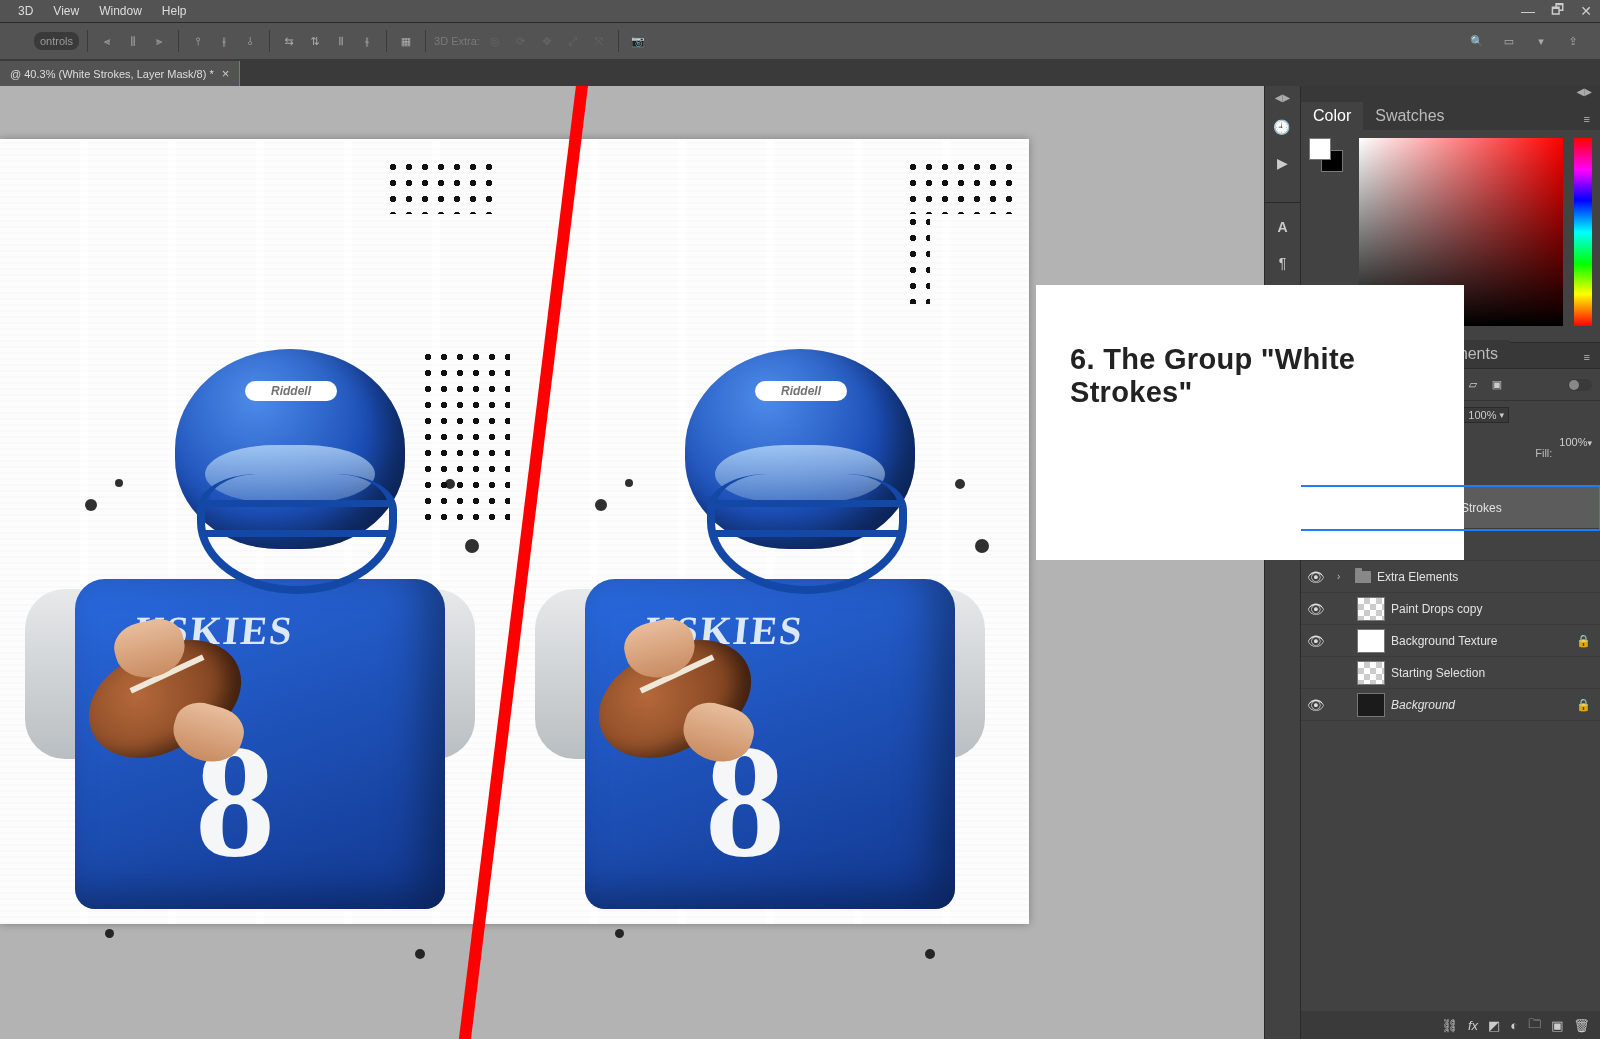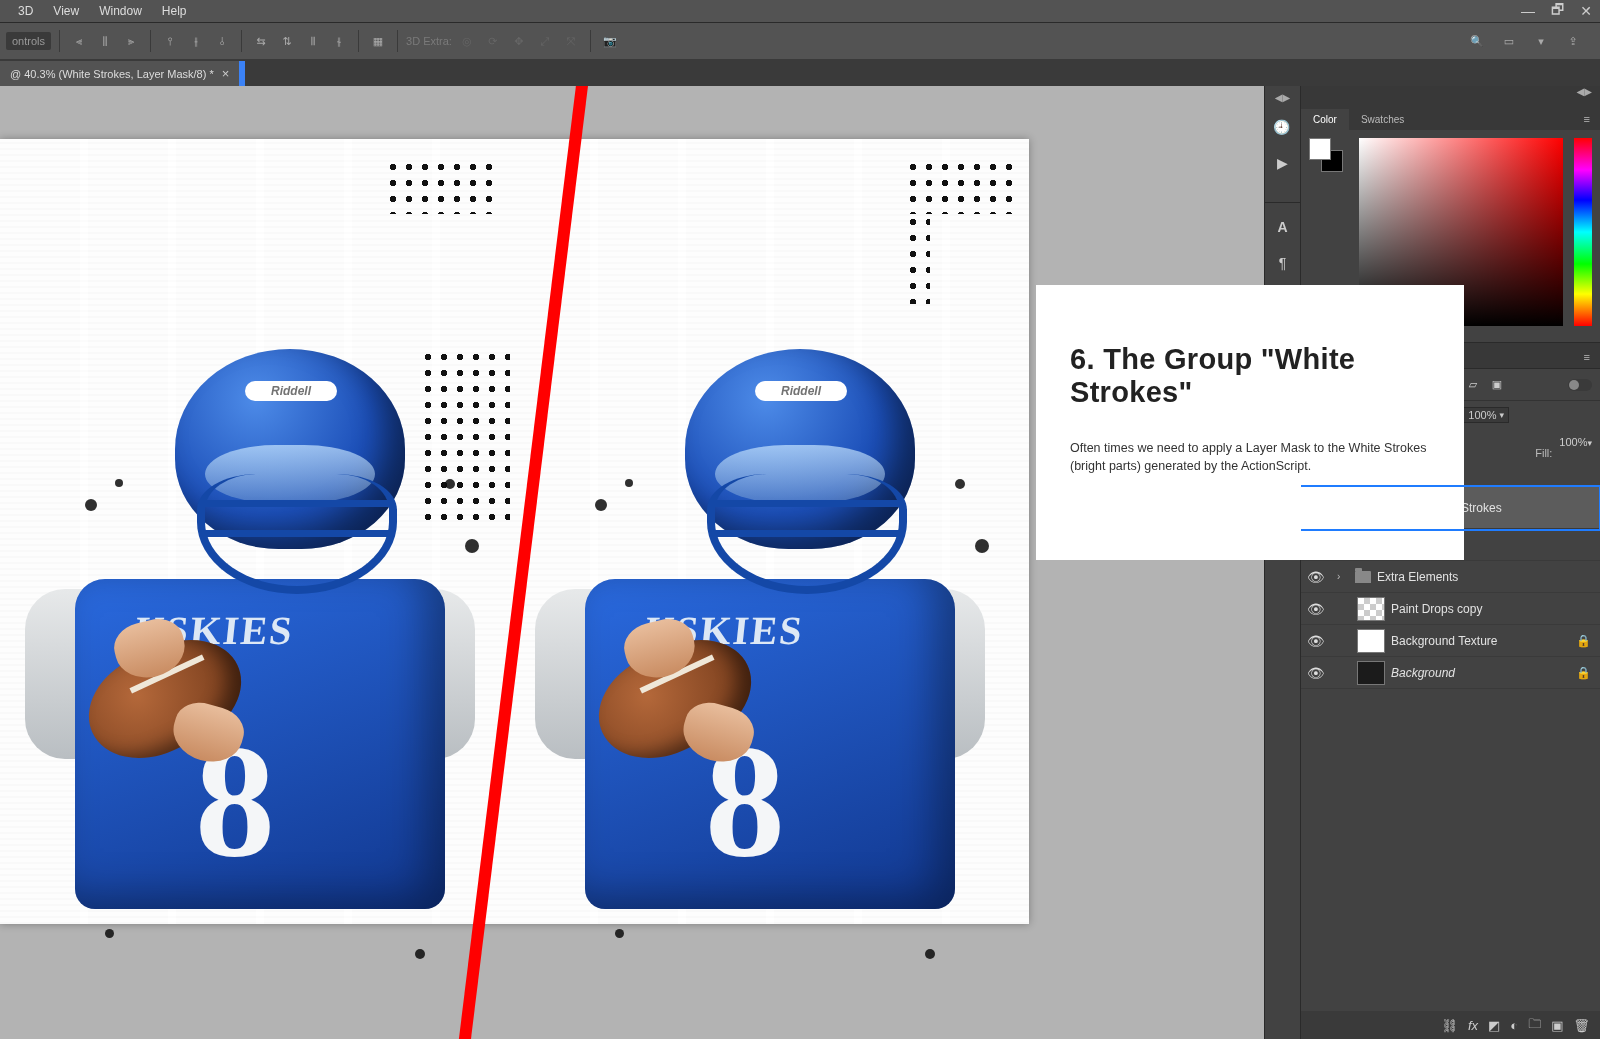--- a/index.html
+++ b/index.html
@@ -6,28 +6,28 @@
   body { font-family: "Segoe UI", Tahoma, sans-serif; background: #323232; color: #ccc; width: 1600px; height: 1039px; overflow: hidden; position: relative; }
   
   
   .menubar { height: 22px; background: #535353; display: flex; align-items: center; padding: 0 8px; font-size: 12px; color: #ddd; position: relative; }
   .menubar .menu-item { padding: 0 10px; cursor: pointer; }
   .window-controls { position: absolute; right: 8px; top: 0; display: flex; gap: 16px; height: 22px; align-items: center; }
   .window-controls span { font-size: 14px; color: #ccc; cursor: pointer; }
   
   
   .optionsbar { height: 37px; background: #535353; border-top: 1px solid #2a2a2a; display: flex; align-items: center; padding: 0 6px; gap: 4px; font-size: 11px; color: #999; }
-  .opt-label { background: #3a3a3a; padding: 3px 6px; border-radius: 2px; }
+  .opt-label { background: #3a3a3a; padding: 3px 6px; border-radius: 8px; margin-left: 28px; }
   .opt-icon { width: 22px; height: 22px; display: flex; align-items: center; justify-content: center; border: 1px solid transparent; color: #aaa; border-radius: 2px; }
   .opt-sep { width: 1px; height: 22px; background: #3a3a3a; margin: 0 4px; }
   .opt-right { margin-left: auto; display: flex; gap: 10px; padding-right: 10px; }
   
   
   .tabbar { height: 27px; background: #3a3a3a; display: flex; align-items: flex-end; }
-  .doc-tab { height: 25px; background: #535353; padding: 0 10px; display: flex; align-items: center; font-size: 11px; color: #ddd; gap: 8px; border-right: 6px solid #3b82f6; }
+  .doc-tab { height: 25px; background: #535353; padding: 0 10px; display: flex; align-items: center; font-size: 11px; color: #ddd; gap: 8px; border-right: 1px solid #3b82f6; }
   .doc-tab .close { font-size: 13px; color: #ccc; cursor: pointer; }
   
   
   .main { position: absolute; top: 86px; left: 0; right: 0; bottom: 0; display: flex; background: #262626; }
   .canvas-area { flex: 1; background: #b3b3b3; position: relative; overflow: hidden; }
   .canvas { position: absolute; top: 53px; left: 0; width: 1029px; height: 785px; background: #fff; box-shadow: 0 0 8px rgba(0,0,0,.3); }
   
   
   .artwork { position: absolute; inset: 0; background: #fff; }
   .img-half { position: absolute; top: 0; bottom: 0; }
@@ -69,21 +69,21 @@
   
   .side-column { width: 36px; background: #424242; display: flex; flex-direction: column; align-items: center; padding-top: 6px; gap: 12px; border-left: 1px solid #2a2a2a; }
   .side-column .sc-icon { width: 24px; height: 24px; display: flex; align-items:center; justify-content:center; color: #ccc; font-size: 14px; border-radius: 2px; }
   .sc-arrow { font-size: 10px; color:#aaa; }
   
   
   .panels { width: 300px; background: #424242; display: flex; flex-direction: column; border-left: 1px solid #2a2a2a; position: relative; }
   .panel-top-toggle { height: 18px; background: #383838; text-align: right; font-size: 10px; color:#aaa; padding-right: 8px;}
   
   .panel-tabs { display:flex; height: 26px; background: #383838; align-items:flex-end;}
-  .panel-tab { padding: 5px 12px; font-size: 10px; color: #bbb; background:#383838; cursor:pointer; }
+  .panel-tab { padding: 5px 12px; font-size: 16px; color: #bbb; background:#383838; cursor:pointer; }
   .panel-tab.active { background: #424242; color: #fff;}
   
   .color-panel { height: 212px; padding: 8px; position: relative; }
   .swatch-pair { position: relative; width: 34px; height: 34px; }
   .swatch-pair .fg { position:absolute; top:0; left:0; width:22px; height:22px; background:#fff; border:1px solid #777;}
   .swatch-pair .bg { position:absolute; bottom:0; right:0; width:22px; height:22px; background:#000; border:1px solid #777;}
   .color-field { position: absolute; top: 8px; left: 58px; width: 204px; height: 188px; background: linear-gradient(to top, #000, transparent), linear-gradient(to right, #fff, #ff0000); }
   .hue-strip { position: absolute; top: 8px; right: 8px; width: 18px; height: 188px; background: linear-gradient(to bottom, #ff0000, #ff00ff 17%, #0000ff 33%, #00ffff 50%, #00ff00 67%, #ffff00 83%, #ff0000); }
   
   .layers-panel { flex: 1; display:flex; flex-direction:column; border-top: 1px solid #2a2a2a; background: #424242; }
@@ -363,20 +363,26 @@
         </div>
 
         <div class="layer-row">
           <span class="eye">👁</span>
           <span class="indent"></span>
           <span class="thumb"></span>
           <span class="layer-name">Background Texture</span>
           <span class="lock-ind">🔒</span>
         </div>
 
+        <div class="layer-row">
+          <span class="eye" style="opacity:.15"></span>
+          <span class="indent"></span>
+          <span class="thumb grid"></span>
+          <span class="layer-name">Starting Selection</span>
+        </div>
 
         <div class="layer-row">
           <span class="eye">👁</span>
           <span class="indent"></span>
           <span class="thumb dark"></span>
           <span class="layer-name italic">Background</span>
           <span class="lock-ind">🔒</span>
         </div>
 
         <div class="blue-highlight" style="left:-4px; top:30px; width:304px; height:46px;"></div>
@@ -390,14 +396,13 @@
         <span>🗀</span>
         <span>▣</span>
         <span>🗑</span>
       </div>
     </div>
   </div>
 </div>
 
 <div class="tutorial-box">
   <h1>6. The Group "White Strokes"</h1>
-  <p>Often times we need to apply a Layer Mask to the White Strokes (bright parts) generated by the ActionScript.</p>
 </div>
 
 </body></html>

